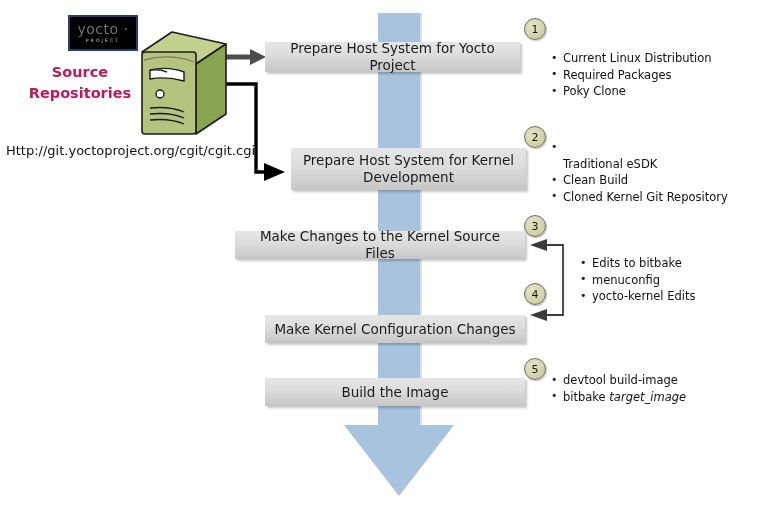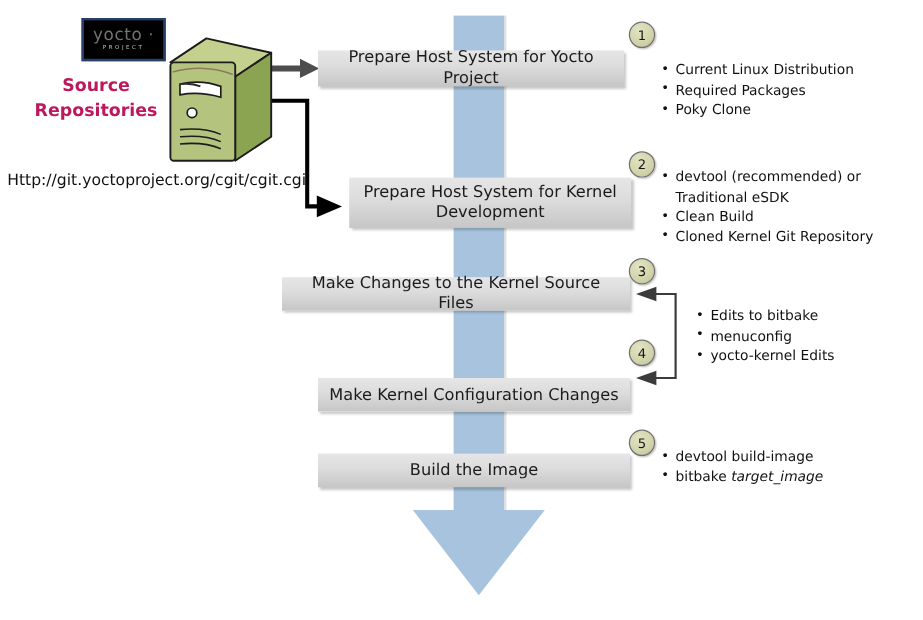--- a/index.html
+++ b/index.html
@@ -127,21 +127,21 @@
   <div class="step-circle" id="step-5">5</div>
 
   <ul class="note-list" id="notes-1">
     <li>Current Linux Distribution</li>
     <li>Required Packages</li>
     <li>Poky Clone</li>
   </ul>
 
   <ul class="note-list" id="notes-2">
     <li>
-      <span>devtool (recommended) or</span><br>
+      <br>
       <span>Traditional eSDK</span>
     </li>
     <li>Clean Build</li>
     <li>Cloned Kernel Git Repository</li>
   </ul>
 
   <ul class="note-list" id="notes-3">
     <li>Edits to bitbake</li>
     <li>menuconfig</li>
     <li>yocto-kernel Edits</li>

